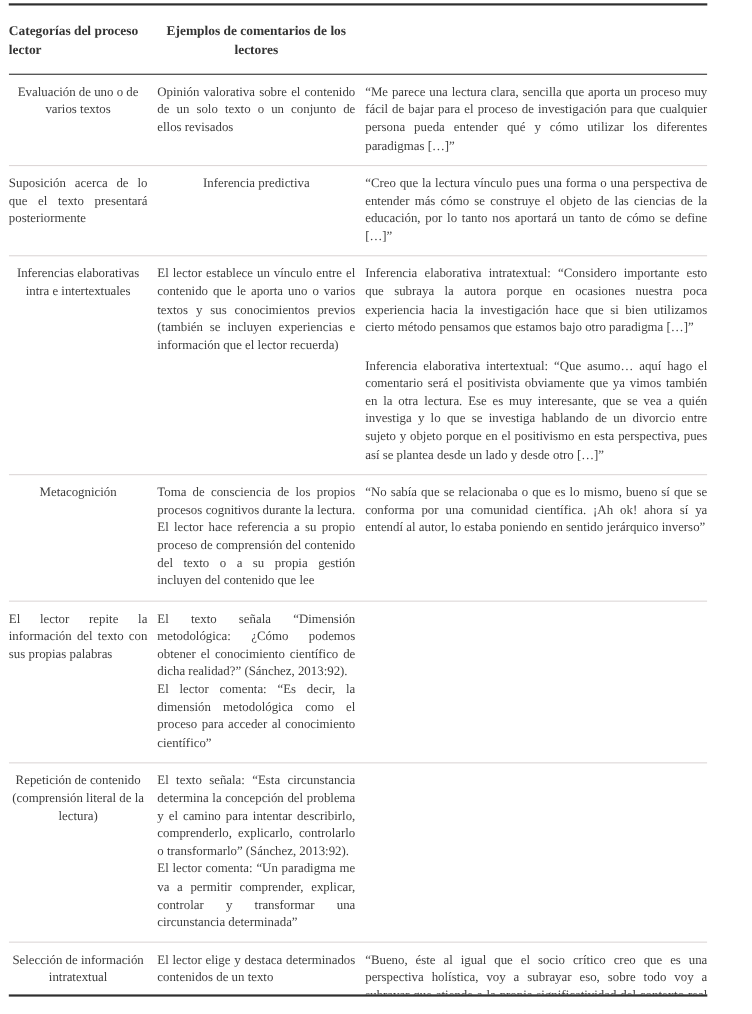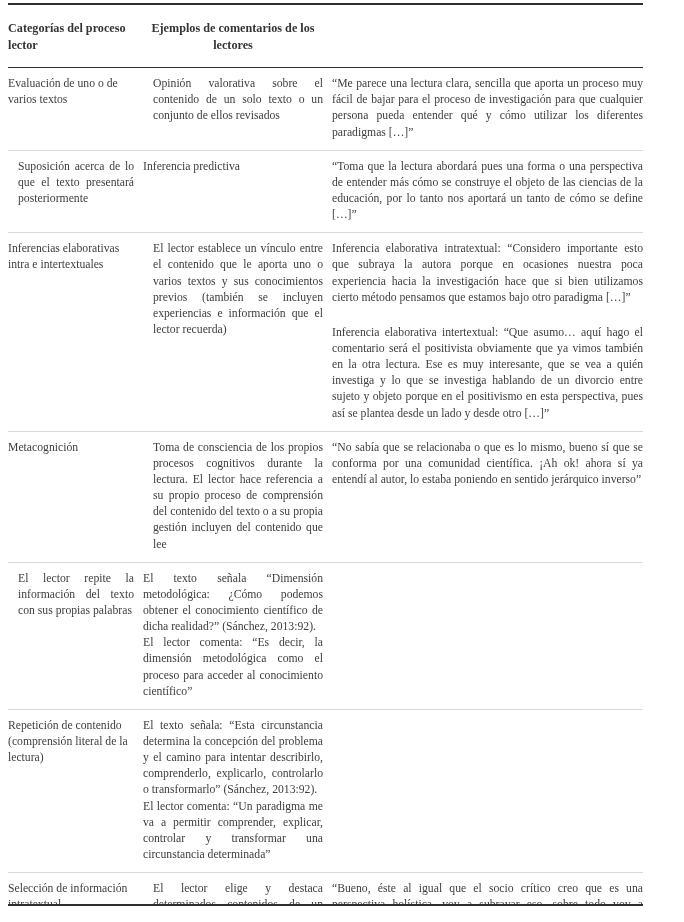--- a/index.html
+++ b/index.html
@@ -38,22 +38,22 @@
   .tr {
     display: grid;
     grid-template-columns: 126px 180px 1fr;
     column-gap: 9px;
     padding: 8px 0 9px;
     border-top: 1px solid var(--rule-light, #ddd7d7);
     font-size: 11.7px;
     line-height: 1.38;
   }
   .tr:first-child { border-top: none; }
-  .td.cat { text-align: left; }
-  .td.def { text-align: justify; margin-left: 10px; }
+  .td.cat { text-align: center; }
+  .td.def { text-align: justify; }
   .td.ex p {
     text-align: justify;
     white-space: pre-line;
   }
   .td.ex p + p { margin-top: 19px; }
 </style>
 </head>
 <body>
 
 <div class="page" style="--text-color: #3e3e3e; --rule-dark: #2f2f2f; --rule-light: #ddd7d7; --page-bg: #ffffff;">
@@ -67,21 +67,21 @@
           <div class="td cat">Evaluación de uno o de varios textos</div>
           <div class="td def">Opinión valorativa sobre el contenido de un solo texto o un conjunto de ellos revisados</div>
           <div class="td ex">
             <p>“Me parece una lectura clara, sencilla que aporta un proceso muy fácil de bajar para el proceso de investigación para que cualquier persona pueda entender qué y cómo utilizar los diferentes paradigmas […]”</p>
           </div>
         </div>
         <div class="tr">
           <div class="td def">Suposición acerca de lo que el texto presentará posteriormente</div>
           <div class="td cat">Inferencia predictiva</div>
           <div class="td ex">
-            <p>“Toma que la lectura abordará pues una forma o una perspectiva de entender más cómo se construye el objeto de las ciencias de la educación, por lo tanto nos aportará un tanto de cómo se define […]”</p>
+            <p>“Creo que la lectura vínculo pues una forma o una perspectiva de entender más cómo se construye el objeto de las ciencias de la educación, por lo tanto nos aportará un tanto de cómo se define […]”</p>
           </div>
         </div>
         <div class="tr">
           <div class="td cat">Inferencias elaborativas intra e intertextuales</div>
           <div class="td def">El lector establece un vínculo entre el contenido que le aporta uno o varios textos y sus conocimientos previos (también se incluyen experiencias e información que el lector recuerda)</div>
           <div class="td ex">
             <p>Inferencia elaborativa intratextual: “Considero importante esto que subraya la autora porque en ocasiones nuestra poca experiencia hacia la investigación hace que si bien utilizamos cierto método pensamos que estamos bajo otro paradigma […]”</p>
             <p>Inferencia elaborativa intertextual: “Que asumo… aquí hago el comentario será el positivista obviamente que ya vimos también en la otra lectura. Ese es muy interesante, que se vea a quién investiga y lo que se investiga hablando de un divorcio entre sujeto y objeto porque en el positivismo en esta perspectiva, pues así se plantea desde un lado y desde otro […]”</p>
           </div>
         </div>

